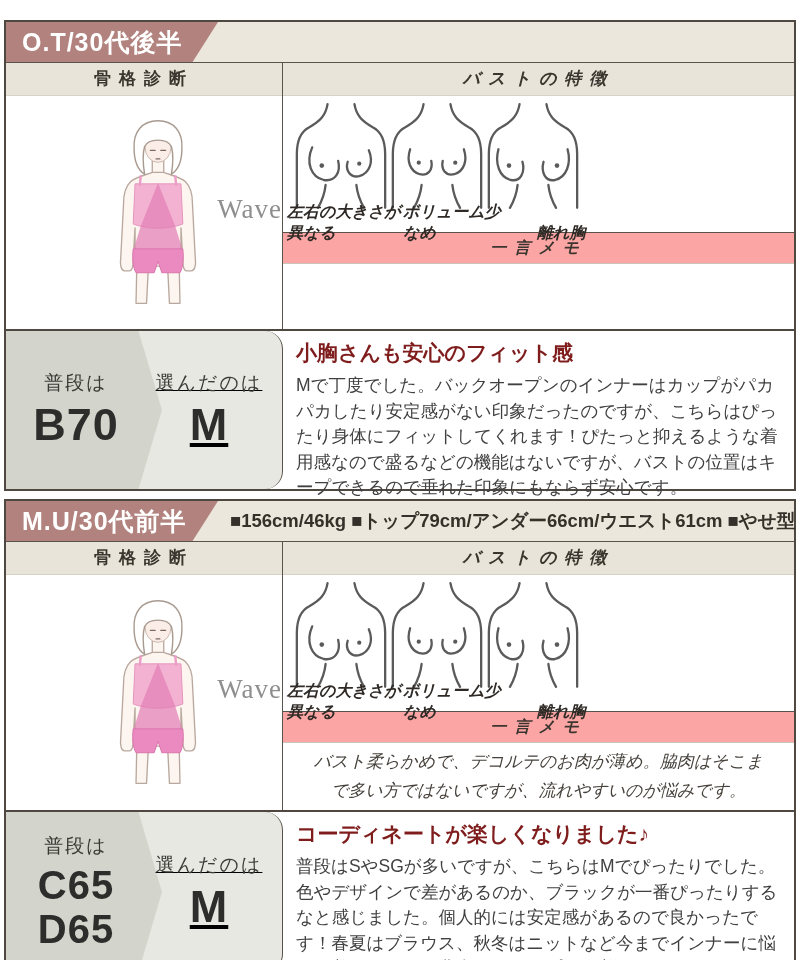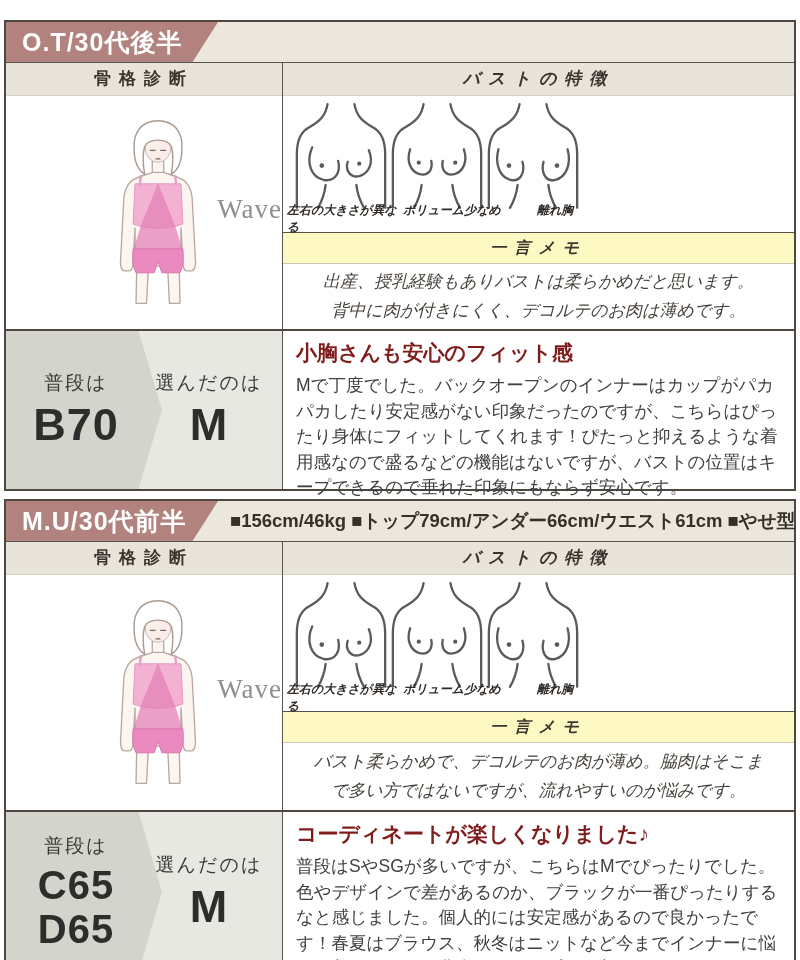--- a/index.html
+++ b/index.html
@@ -23,42 +23,42 @@
   .col-right{flex:1;display:flex;flex-direction:column;min-width:0;font-style:italic;}
   .mini-header{height:32px;line-height:32px;background:#e9e4d9;border-bottom:1px solid #d8d2c6;
     text-align:center;font-size:17px;font-weight:600;color:#3b352f;letter-spacing:8px;}
   .figure-area{flex:1;display:flex;flex-direction:row;align-items:center;justify-content:flex-end;}
   .wave-label{font-family:"Liberation Serif","DejaVu Serif",serif;font-size:27px;color:#8f8f8f;
     letter-spacing:1px;margin:0 0 6px;}
 
   .bust-area{height:136px;position:relative;}
   .bust-figs{display:flex;padding:6px 0 0 10px;}
   .bust-figs svg{display:block;}
-  .bust-labels{display:flex;padding-left:4px;font-size:12px;font-weight:bold;color:#2f2a26;margin-top:-8px;}
+  .bust-labels{display:flex;padding-left:4px;font-size:16px;font-weight:bold;color:#2f2a26;margin-top:-8px;align-items:flex-end;}
   .bust-label-1{width:116px;}
   .bust-label-2{width:112px;}
   .bust-label-3{margin-left:22px;}
 
-  .memo-strip{height:30px;line-height:30px;background:#fef9c3;border-top:1px solid #59524b;
+  .memo-strip{height:30px;line-height:30px;background:#fca5a5;border-top:1px solid #59524b;
     border-bottom:1px solid #ccc6ba;text-align:center;font-size:16px;font-weight:600;
     color:#3b352f;letter-spacing:8px;}
   .memo-body{flex:1;display:flex;align-items:center;justify-content:center;text-align:center;
     font-size:17px;color:#46413b;line-height:1.7;white-space:pre-line;padding:2px 8px;}
 
   
   .bottom-row{display:flex;border-top:2px solid #4f4841;}
   .b1 .bottom-row{height:158px;}
   .b2 .bottom-row{height:160px;}
-  .size-area{width:277px;background:#e7e8e1;position:relative;border-right:1px solid #59524b;box-sizing:border-box;flex:none;}
+  .size-area{width:277px;background:#e7e8e1;position:relative;border-right:1px solid #59524b;box-sizing:border-box;flex:none;border-radius:18px;}
   .size-dark{position:absolute;inset:0;background:#d3d4cb;
     clip-path:polygon(0 0,48% 0,56.5% 50%,48% 100%,0 100%);}
   .size-col{position:absolute;top:0;bottom:0;display:flex;flex-direction:column;
     align-items:center;justify-content:center;}
   .size-usual{left:0;width:140px;}
-  .size-chosen{left:134px;right:4px;}
+  .size-chosen{left:134px;right:4px;text-decoration:underline;}
   .size-label{font-size:19px;letter-spacing:2px;color:#3a3a36;margin-bottom:4px;}
   .size-value{font-size:45px;font-weight:bold;color:#2d2d2b;line-height:1.1;
     white-space:pre-line;text-align:center;letter-spacing:1px;}
 
   .review-area{flex:1;background:#fff;padding:6px 11px 4px 13px;min-width:0;}
   .review-title{font-size:21px;font-weight:bold;color:#7f1d1d;margin:2px 0 6px;}
   .review-body{font-size:17.5px;color:#404040;line-height:1.46;}
 </style>
 </head>
 <body>
@@ -155,22 +155,20 @@
                 <use href="#bust-wide"></use>
               </svg>
           </div>
           <div class="bust-labels">
             <span class="bust-label-1">左右の大きさが異なる</span>
             <span class="bust-label-2">ボリューム少なめ</span>
             <span class="bust-label-3">離れ胸</span>
           </div>
         </div>
         <div class="memo-strip">一言メモ</div>
-        <div class="memo-body">出産、授乳経験もありバストは柔らかめだと思います。
-背中に肉が付きにくく、デコルテのお肉は薄めです。</div>
       </div>
     </div>
 
     <div class="bottom-row">
       <div class="size-area">
         <div class="size-dark"></div>
         <div class="size-col size-usual">
           <div class="size-label">普段は</div>
           <div class="size-value">B70</div>
         </div>

